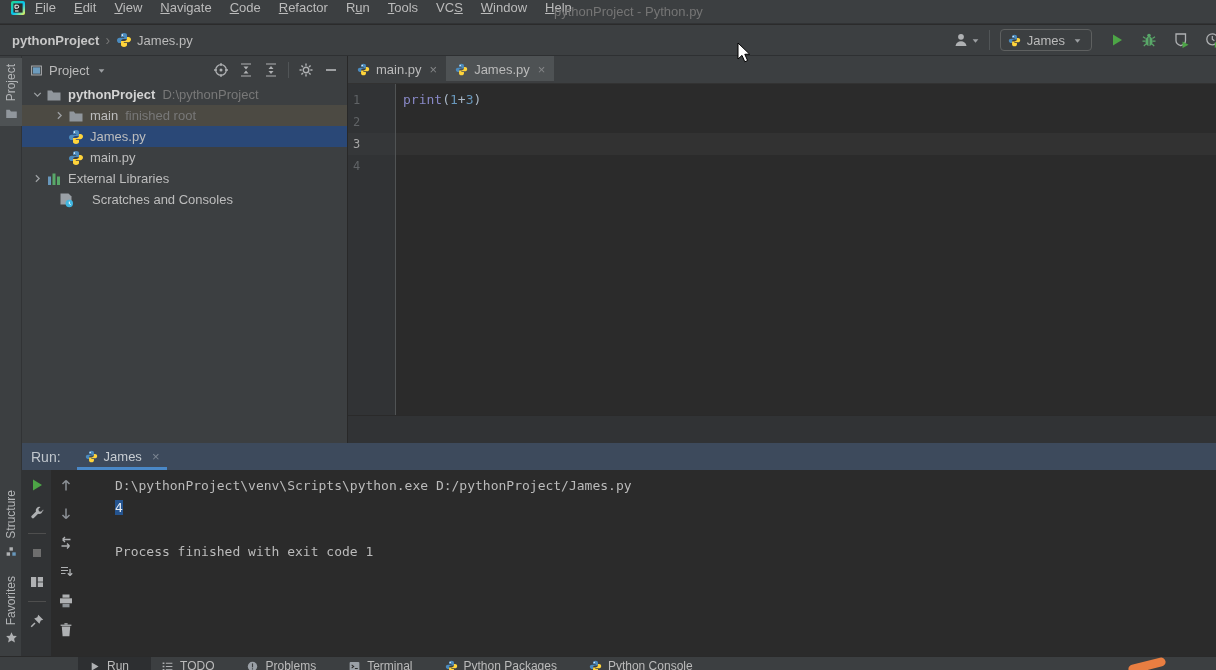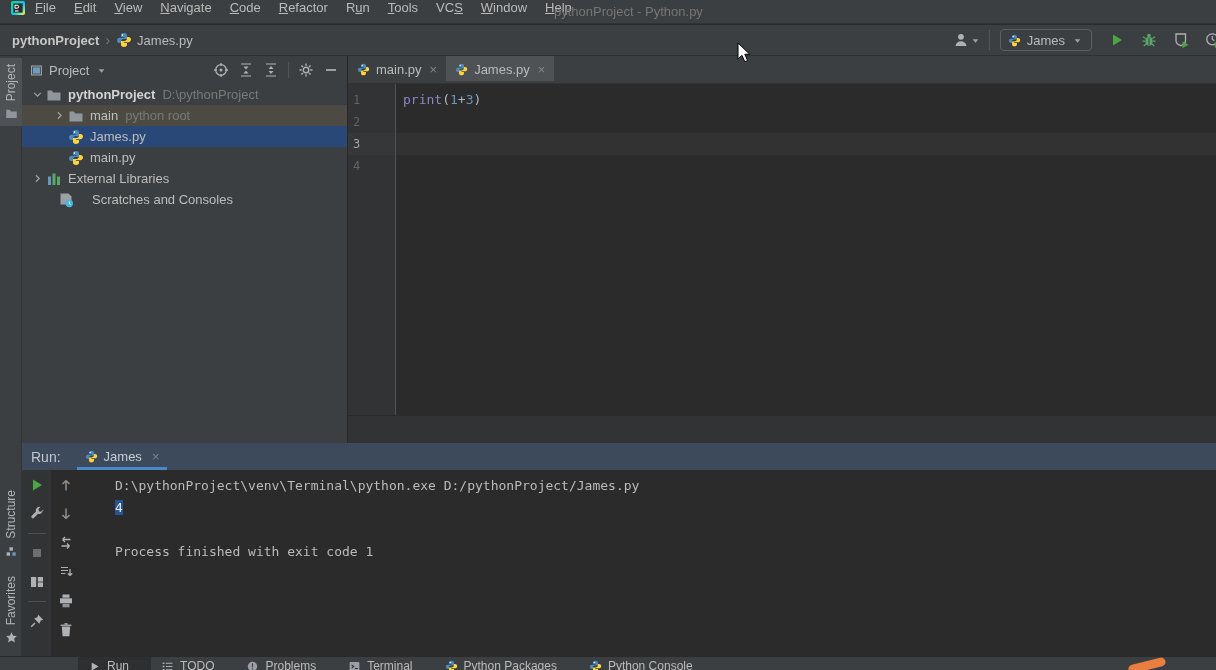--- a/index.html
+++ b/index.html
@@ -316,21 +316,21 @@
                 <path d="M6 4l4 4-4 4" stroke="#9da0a3" stroke-width="1.6" fill="none"></path>
               </svg>
             </span>
           </span>
           <span class="ico">
             <svg viewBox="0 0 16 16">
               <path d="M1.5 13.5v-10h4.3l1.5 2h7.2v8z" fill="#90969c"></path>
             </svg>
           </span>
           <span class="tr-label">main</span>
-          <span class="tr-hint">python root</span>
+          <span class="tr-hint">finished root</span>
         </div>
         <div class="tree-row selected" style="padding-left: 28px;">
           <span class="tr-chev"></span>
           <span class="ico">
             <svg viewBox="0 0 16 16">
               <path d="M8 1C6 1 5 1.9 5 3.2V5h3.2v.8H3.6C2.1 5.8 1 6.9 1 8.4S2.1 11 3.6 11H5V9.4C5 8 6.1 6.9 7.5 6.9H11V3.2C11 1.9 10 1 8 1z" fill="#4b8bbe"></path>
               <path d="M8 15c2 0 3-.9 3-2.2V11H7.8v-.8h4.6c1.5 0 2.6-1.1 2.6-2.6S13.9 5 12.4 5H11v1.6C11 8 9.9 9.1 8.5 9.1H5v3.7C5 14.1 6 15 8 15z" fill="#ffd43b"></path>
               <circle cx="6.4" cy="3.1" r=".8" fill="#fff"></circle>
             </svg>
           </span>
@@ -500,21 +500,21 @@
           </span>
         <span class="ico">
             <svg viewBox="0 0 16 16">
               <path d="M3.8 4.5h8.4l-.8 9.8H4.6z" fill="#afb1b3"></path>
               <rect x="2.6" y="2.6" width="10.8" height="1.3" fill="#afb1b3"></rect>
               <rect x="6.4" y="1.2" width="3.2" height="1.4" fill="#afb1b3"></rect>
             </svg>
           </span>
       </div>
       <div class="console">
-          <div class="con-row">D:\pythonProject\venv\Terminal\python.exe D:/pythonProject/James.py</div>
+          <div class="con-row">D:\pythonProject\venv\Scripts\python.exe D:/pythonProject/James.py</div>
           <div class="con-row"><span class="sel">4</span></div>
           <div class="con-row">&nbsp;</div>
           <div class="con-row">Process finished with exit code 1</div>
         </div>
     </div>
   </div>
 
   <div class="bottombar">
     <div class="bb-corner"></div>
     <div style="display:flex;">

